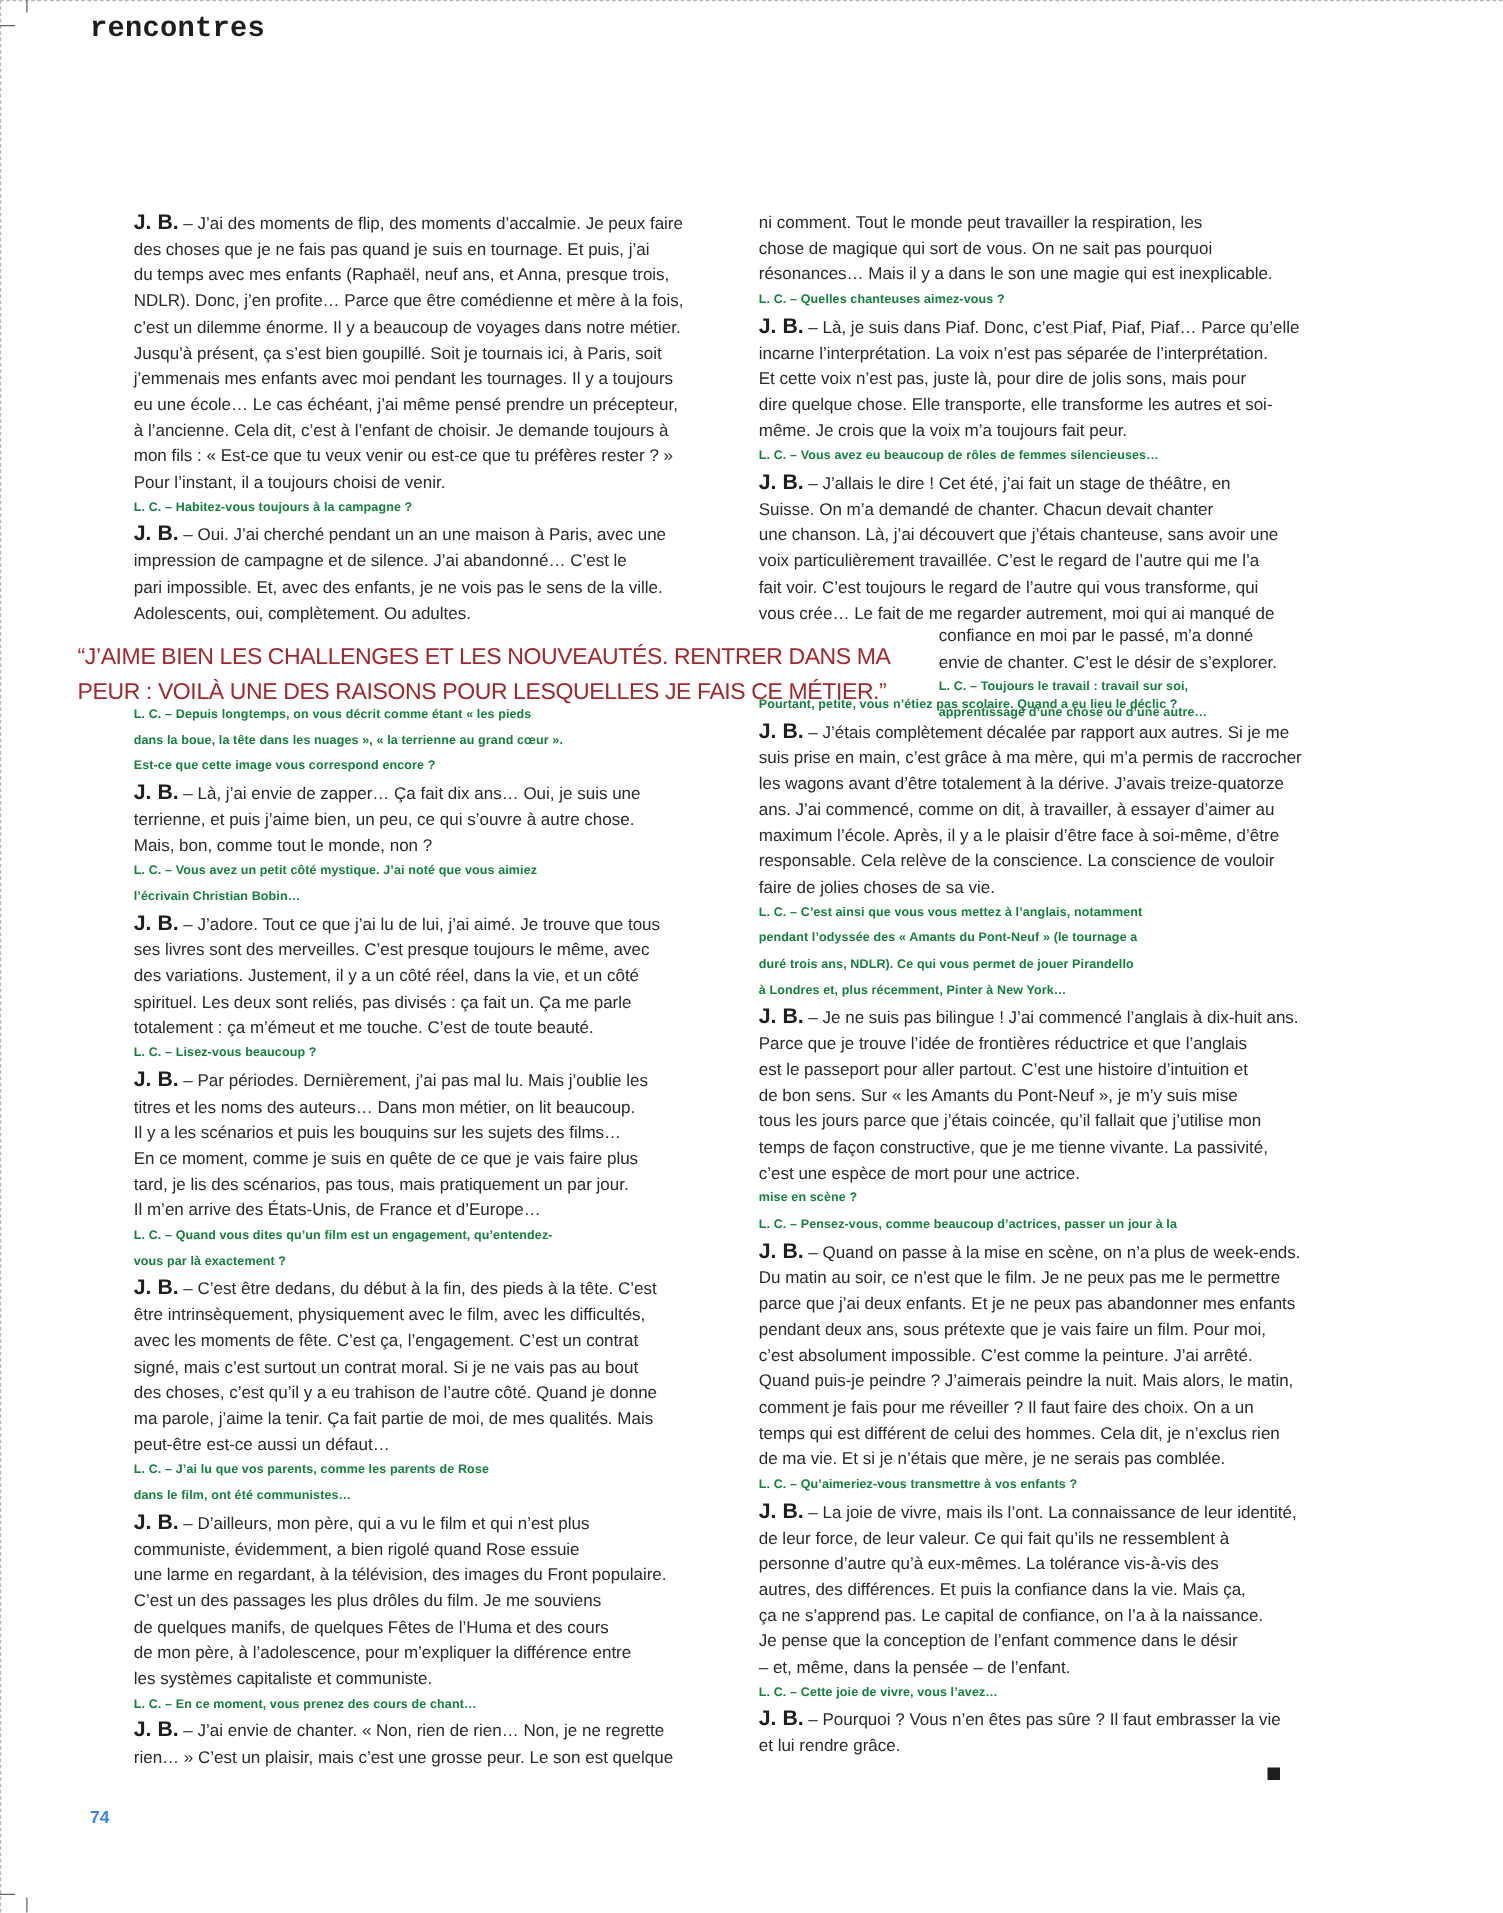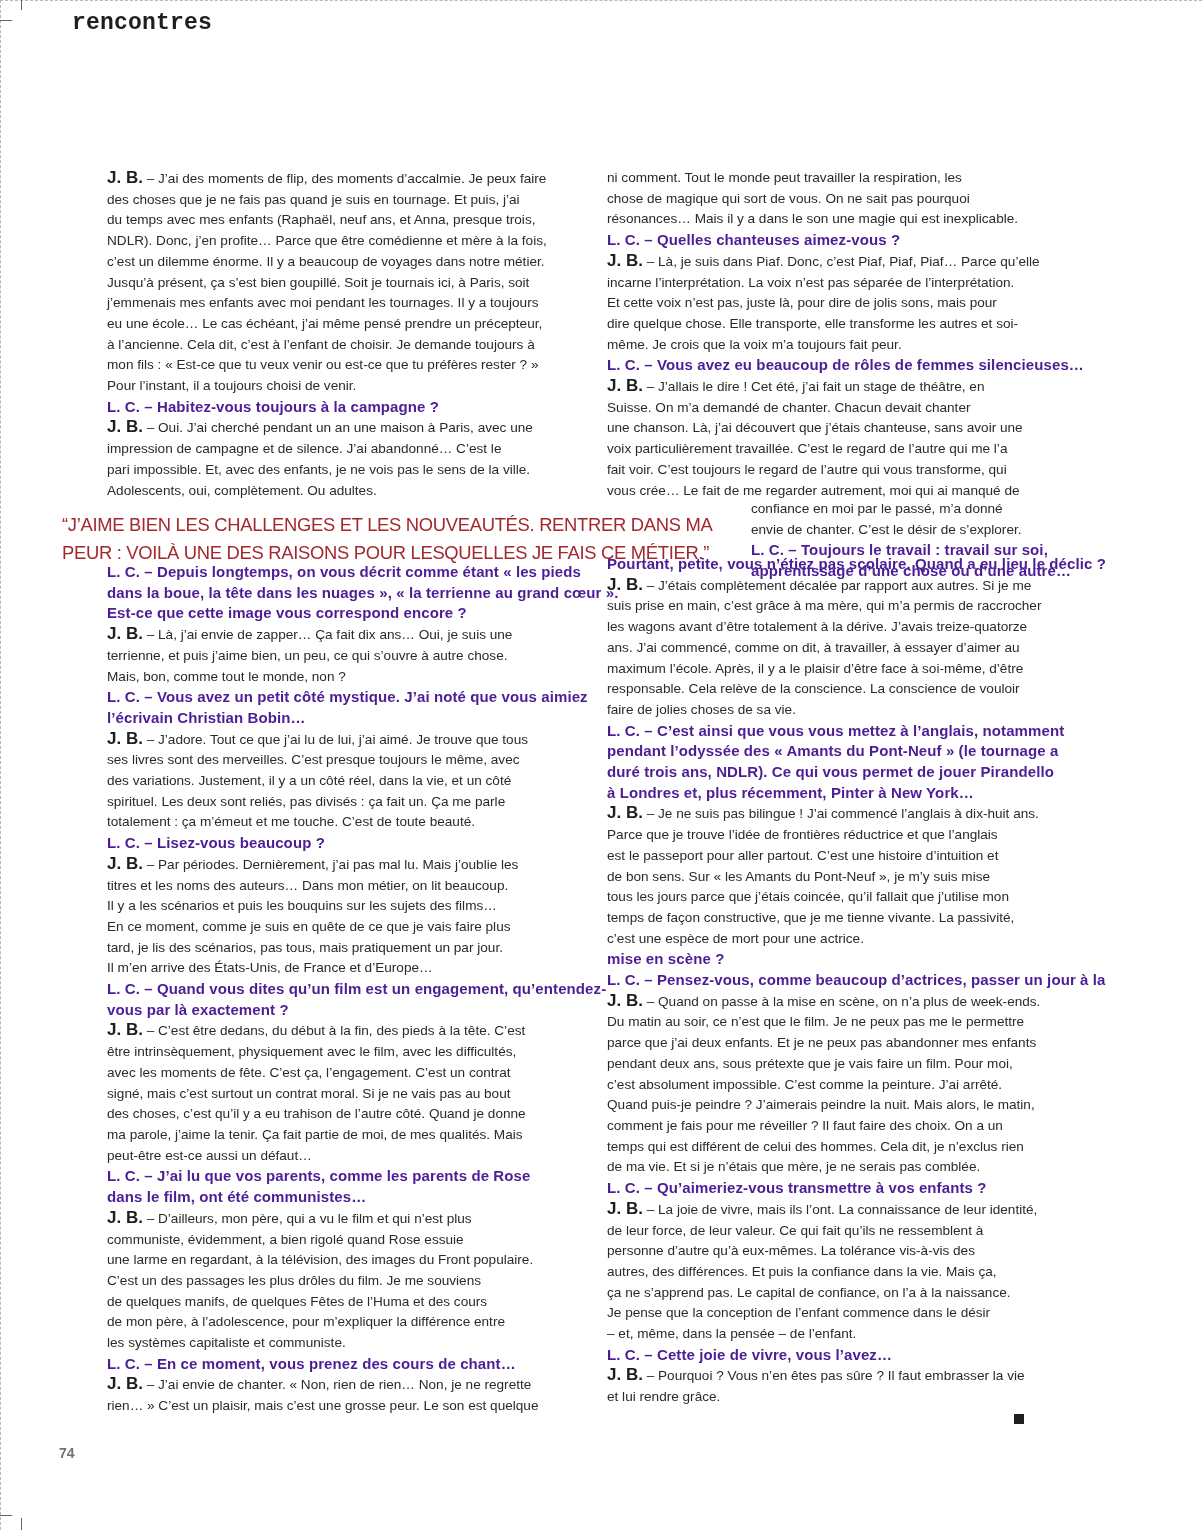--- a/index.html
+++ b/index.html
@@ -5,34 +5,34 @@
   html, body { margin: 0; padding: 0; background: #ffffff; }
   body { width: 1202px; height: 1530px; position: relative; overflow: hidden;
          font-family: "Liberation Sans", sans-serif; color: #2a2a2a; }
   .crop { position: absolute; background: #666; }
   .border-top { position: absolute; left: 0; top: 0; width: 1202px; height: 0; border-top: 1px dashed #b8b8b8; }
   .border-left { position: absolute; left: 0; top: 0; width: 0; height: 1530px; border-left: 1px dashed #b8b8b8; }
   .section-title { position: absolute; left: 72px; top: 10px; font-family: Liberation Mono, monospace;
                    font-weight: bold; font-size: 23px; color: #1e1e1e; letter-spacing: 0.2px; margin: 0; }
   .col { position: absolute; font-size: 13.6px; line-height: 20.7px; }
   .col .ln { white-space: nowrap; display: block; }
-  .col .q { font-weight: bold; color: #4c1d95; font-size: 15px; letter-spacing: 0.1px; }
+  .col .q { font-weight: bold; color: #15803d; font-size: 10px; letter-spacing: 0.1px; }
   .spk { font-weight: bold; font-size: 17px; color: #1e1e1e; }
   .col-left { left: 107px; top: 168px; width: 470px; }
   .col-left-2 { left: 107px; top: 562px; width: 470px; }
   .col-right-1 { left: 607px; top: 168px; width: 470px; }
   .col-right-2 { left: 751px; top: 499px; width: 330px; }
   .col-right-3 { left: 607px; top: 554px; width: 470px; }
   .pullquote { position: absolute; left: 62px; top: 511px; width: 680px; margin: 0;
                font-family: Liberation Sans, sans-serif; font-size: 18.4px; line-height: 28px;
                color: #a3282e; letter-spacing: -0.3px; }
   .pullquote .ln { display: block; white-space: nowrap; }
   .end-mark { display: inline-block; width: 10px; height: 10px; background: #1e1e1e;
               position: absolute; left: 1014px; top: 1414px; }
-  .page-number { position: absolute; left: 59px; top: 1445px; font-weight: bold; font-size: 14px; color: #737373; }
+  .page-number { position: absolute; left: 72px; top: 1445px; font-weight: bold; font-size: 14px; color: #3b82f6; }
 </style>
 </head>
 <body>
 
 <div class="border-top"></div>
 <div class="border-left"></div>
 <div class="crop" style="left:21px;top:0;width:1px;height:10px;"></div>
 <div class="crop" style="left:0;top:20px;width:12px;height:1px;"></div>
 <div class="crop" style="left:0;top:1515px;width:12px;height:1px;"></div>
 <div class="crop" style="left:21px;top:1518px;width:1px;height:12px;"></div>

